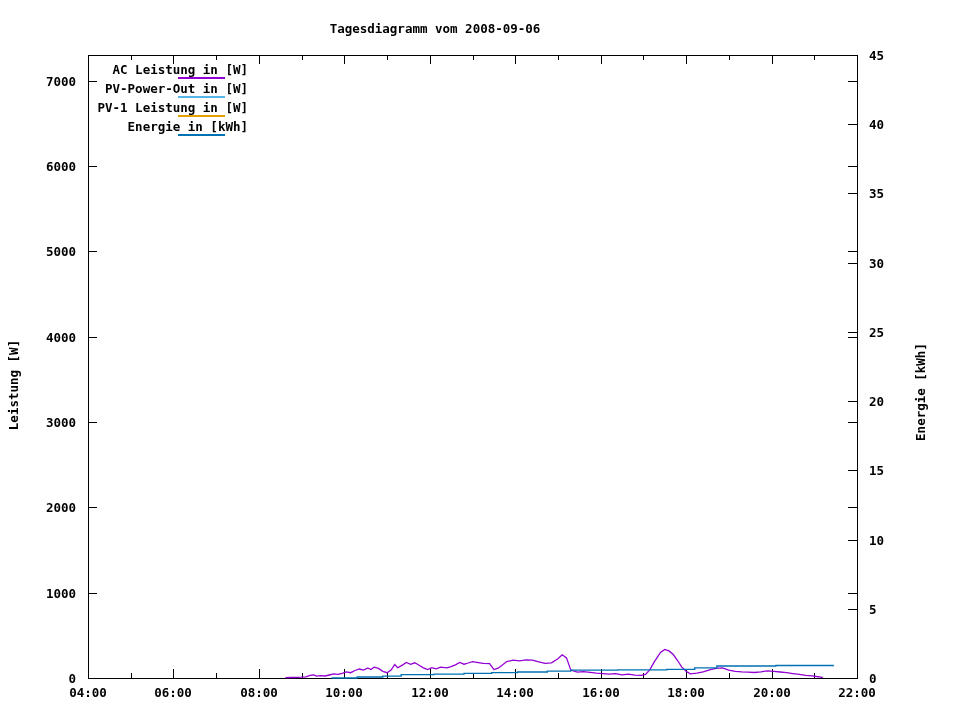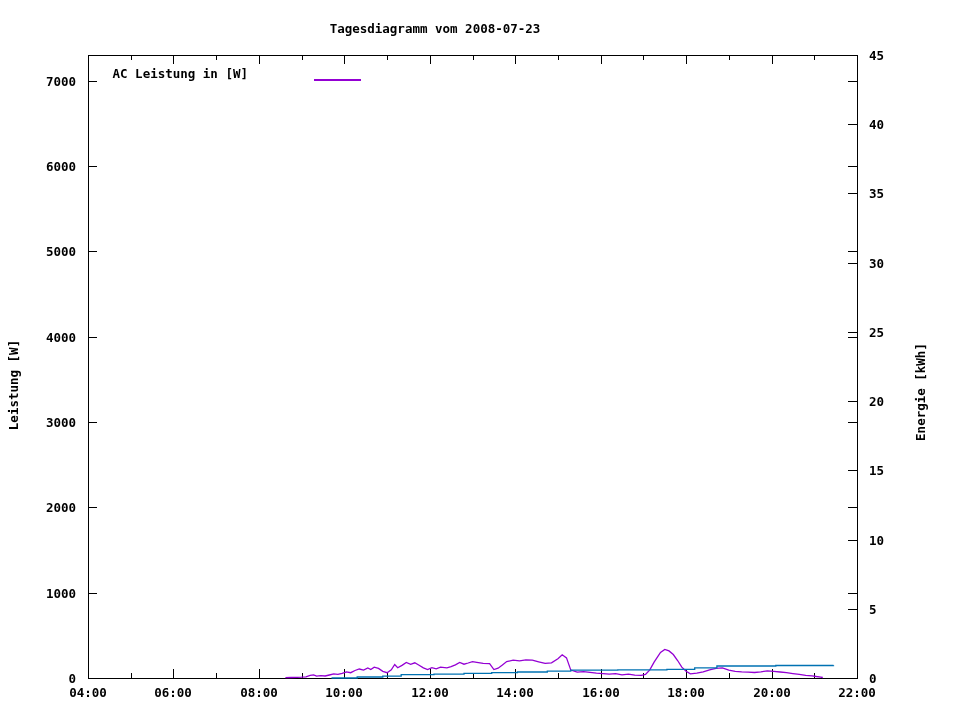--- a/index.html
+++ b/index.html
@@ -13,31 +13,31 @@
     position:absolute;left:0;top:21px;width:870px;text-align:center;
     font-size:12.5px;letter-spacing:0px;
   }
   .y-axis-title{
     position:absolute;width:220px;height:16px;text-align:center;
     font-size:12.5px;transform:rotate(-90deg);
   }
   .y-axis-title.left{left:-96px;top:377px;}
   .y-axis-title.right{left:811px;top:384px;}
   .legend{position:absolute;left:88px;top:62px;}
-  .legend-row{height:19px;display:flex;align-items:flex-end;}
+  .legend-row{height:19px;display:flex;align-items:center;flex-direction:column;}
   .legend-label{width:160px;text-align:right;font-size:12.5px;white-space:pre;}
   .legend-sample{margin-left:66px;width:47px;height:2px;}
   .tick-text{font-family:"DejaVu Sans Mono",monospace;font-weight:bold;font-size:12.5px;fill:#000;}
 </style>
 </head>
 <body>
 
 <div class="page">
 
-  <div class="chart-title">Tagesdiagramm vom 2008-07-23</div>
+  <div class="chart-title">Tagesdiagramm vom 2008-09-06</div>
 
   <div class="y-axis-title left">Leistung [W]</div>
 
   <div class="y-axis-title right">Energie [kWh]</div>
 
   <svg id="chart-svg" width="960" height="720" viewBox="0 0 960 720">
       <g>
         <rect x="88" y="55" width="769" height="623" fill="none" stroke="#000" stroke-width="1" shape-rendering="crispEdges"></rect>
       </g>
       <g>
@@ -142,15 +142,27 @@
         <path d="M285.4 677.7L290.9 677.5L297.3 677.3L301.6 677.1L305.9 676.8L310.2 675.4L313.6 674.8L316.6 676.1L320.8 675.6L325.1 676.0L329.4 675.0L333.7 673.9L337.9 674.4L342.2 673.3L346.5 671.9L350.7 672.7L355.0 670.5L359.3 669.0L363.6 670.1L367.8 667.9L370.8 669.5L374.2 667.1L378.5 668.4L382.8 671.3L387.1 672.7L391.3 669.9L394.7 664.5L397.7 667.8L402.0 665.4L406.3 662.5L410.6 664.3L414.8 662.8L419.1 665.2L423.4 667.9L427.6 669.6L431.9 667.6L436.2 668.8L440.5 667.1L446.9 667.9L451.1 666.7L455.4 664.8L459.7 662.5L464.0 664.2L468.2 663.0L472.5 661.6L476.8 662.3L483.2 663.3L489.6 663.7L493.9 669.6L498.1 668.2L502.4 665.0L506.7 661.6L513.1 660.2L519.5 660.8L525.9 659.9L532.3 660.2L538.7 661.8L545.1 663.3L551.5 662.8L557.9 658.8L562.2 654.8L566.5 657.9L570.8 670.1L577.2 672.2L583.6 671.7L590.0 672.4L596.4 673.1L602.8 673.6L609.2 674.2L615.6 673.6L622.0 674.8L628.4 674.1L634.8 675.1L641.3 675.4L645.5 674.4L649.8 669.9L654.1 662.2L660.5 652.4L664.8 649.4L669.0 650.9L673.3 654.5L677.6 660.5L681.8 667.1L686.1 671.3L690.4 673.9L696.8 673.1L703.2 671.9L709.6 669.9L716.0 668.4L722.4 667.9L728.8 670.1L735.2 671.3L741.7 671.9L748.1 672.2L754.5 672.5L760.9 671.9L767.3 670.8L773.7 671.3L780.1 672.0L786.5 672.7L792.9 673.6L799.3 674.4L805.7 675.3L812.1 675.8L816.4 676.5L820.7 677.1L822.8 677.5" fill="none" stroke="#9400d3" stroke-width="1.3"></path>
         <path d="M331.5 678.0H357.2V677.0H382.8V676.2H401.2V674.7H434.0V674.1H464.0V673.4H491.7V672.7H517.4V672.0H547.3V671.1H570.8V670.2H617.8V669.8H666.9V669.3H694.7V667.8H716.9V666.0H775.8V665.5H833.5V665.3" fill="none" stroke="#0072b2" stroke-width="1.3"></path>
       </g>
     </svg>
 
   <div class="legend" id="legend">
       <div class="legend-row">
         <span class="legend-label">AC Leistung in [W]</span>
         <span class="legend-sample" style="background: rgb(148, 0, 211);"></span>
       </div>
+      <div class="legend-row">
+        <span class="legend-label">PV-Power-Out in [W]</span>
+        <span class="legend-sample" style="background: rgb(86, 180, 233);"></span>
+      </div>
+      <div class="legend-row">
+        <span class="legend-label">PV-1 Leistung in [W]</span>
+        <span class="legend-sample" style="background: rgb(230, 159, 0);"></span>
+      </div>
+      <div class="legend-row">
+        <span class="legend-label">Energie in [kWh]</span>
+        <span class="legend-sample" style="background: rgb(0, 114, 178);"></span>
+      </div>
     </div>
 
 </div>
 
 </body></html>

